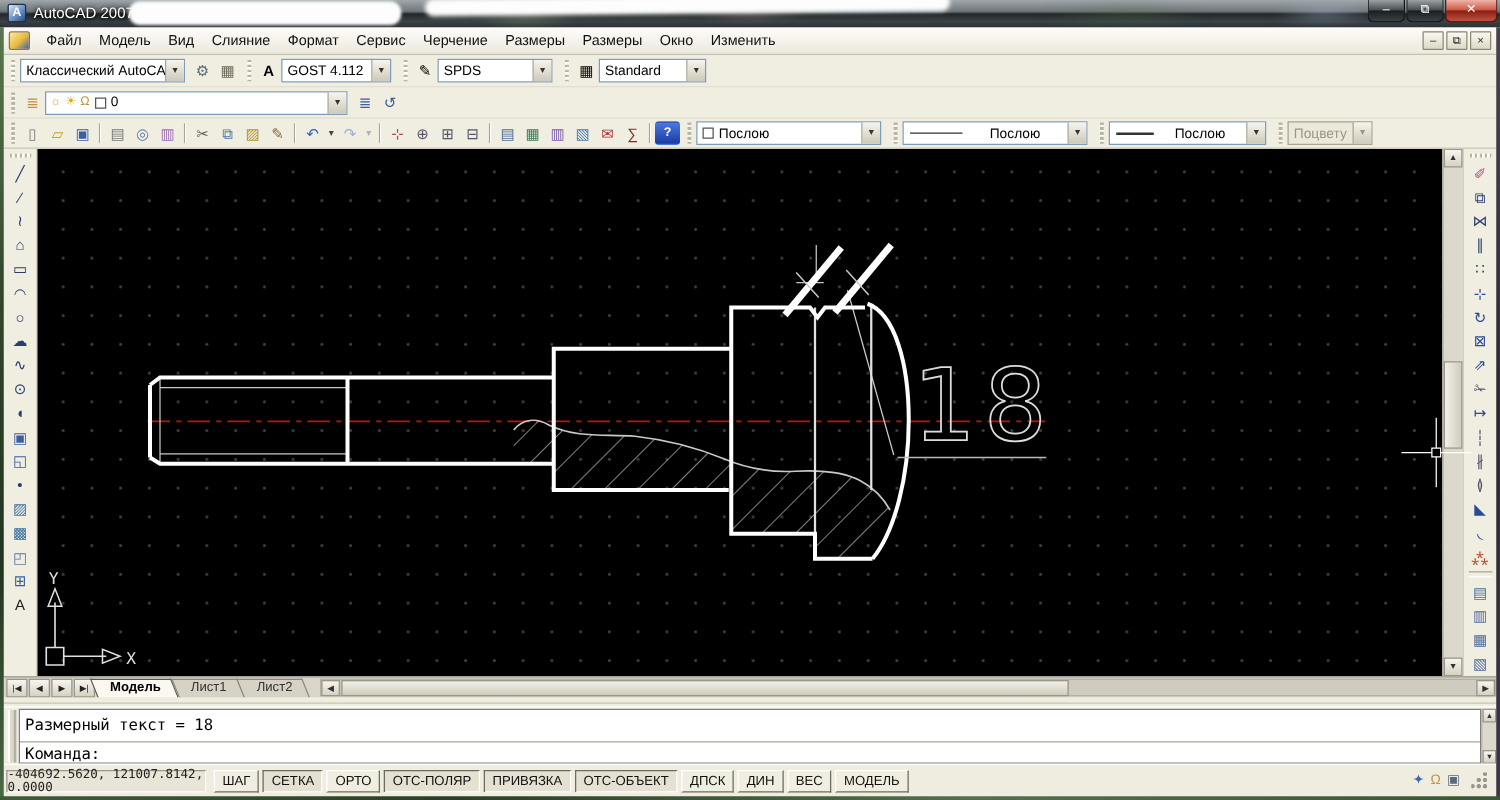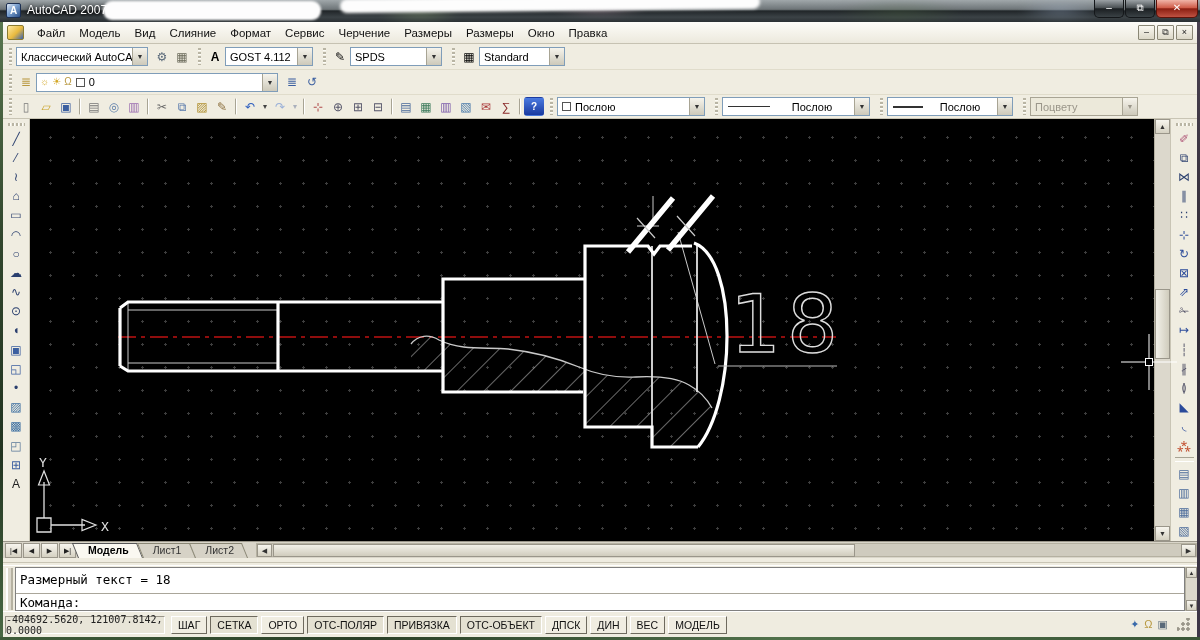--- a/index.html
+++ b/index.html
@@ -165,21 +165,21 @@
       <span class="menu-item" data-name="menu-item">Файл</span>
         <span class="menu-item" data-name="menu-item">Модель</span>
         <span class="menu-item" data-name="menu-item">Вид</span>
         <span class="menu-item" data-name="menu-item">Слияние</span>
         <span class="menu-item" data-name="menu-item">Формат</span>
         <span class="menu-item" data-name="menu-item">Сервис</span>
         <span class="menu-item" data-name="menu-item">Черчение</span>
         <span class="menu-item" data-name="menu-item">Размеры</span>
         <span class="menu-item" data-name="menu-item">Размеры</span>
         <span class="menu-item" data-name="menu-item">Окно</span>
-        <span class="menu-item" data-name="menu-item">Правка</span>
+        <span class="menu-item" data-name="menu-item">Изменить</span>
     </div>
     <div class="mdi-btns">
       <div class="mdi-btn" data-name="mdi-minimize-button">–</div>
       <div class="mdi-btn" data-name="mdi-restore-button">⧉</div>
       <div class="mdi-btn" data-name="mdi-close-button">×</div>
     </div>
   </div>
 
   <div class="tbrow row1" data-name="styles-toolbar-row">
     <div class="grip" data-name="toolbar-grip"></div>
@@ -277,21 +277,21 @@
       <span class="ctext" style="text-align:center" data-name="linetype-value">Послою</span>
       <span class="carrow" data-name="dropdown-arrow-icon">▼</span>
     </div>
     <div class="grip" data-name="toolbar-grip"></div>
     <div class="combo" style="width:126px" data-name="lineweight-combo">
       <span class="lt-sample lw" data-name="lineweight-sample"></span>
       <span class="ctext" style="text-align:center" data-name="lineweight-value">Послою</span>
       <span class="carrow" data-name="dropdown-arrow-icon">▼</span>
     </div>
     <div class="grip" data-name="toolbar-grip"></div>
-    <div class="combo disabled" style="width:108px" data-name="plot-style-combo">
+    <div class="combo disabled" style="width:68px" data-name="plot-style-combo">
       <span class="ctext" data-name="plot-style-value">Поцвету</span>
       <span class="carrow" style="color:#9a968a" data-name="dropdown-arrow-icon">▼</span>
     </div>
   </div>
 
   <div class="main" data-name="main-area">
 
     <div class="vtoolbar left" data-name="draw-toolbar">
       <div class="hgrip" data-name="toolbar-grip"></div>
       <div style="display:flex;flex-direction:column;align-items:center">

